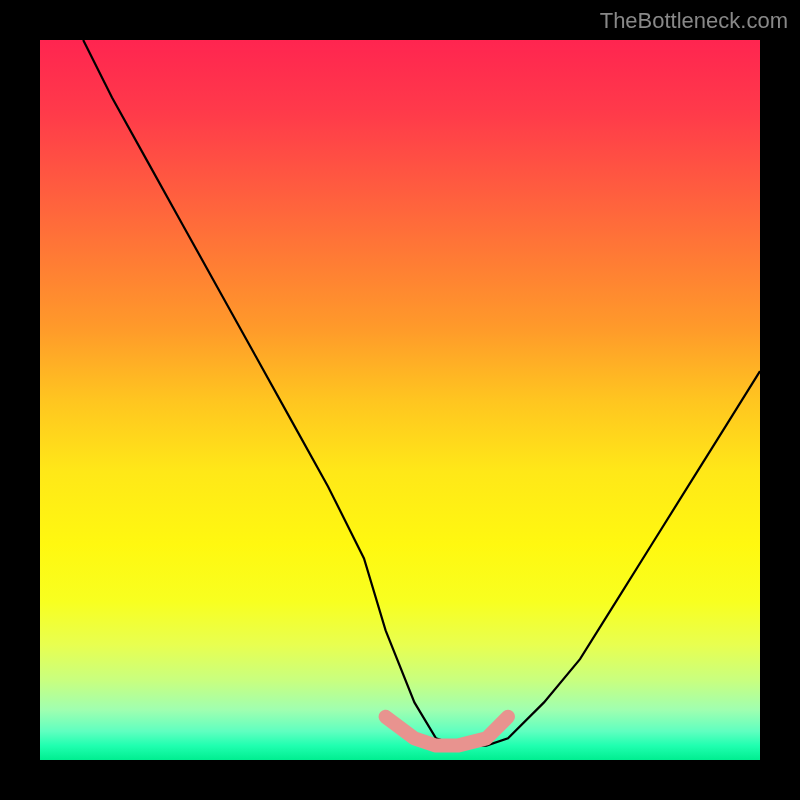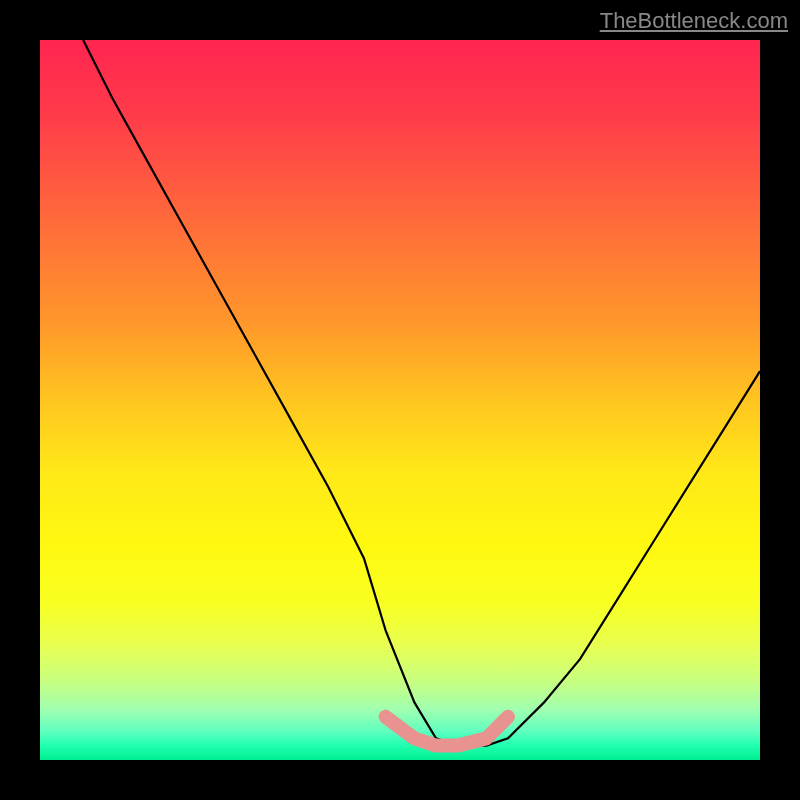--- a/index.html
+++ b/index.html
@@ -11,21 +11,20 @@
     overflow: hidden;
   }
   .watermark {
     position: absolute;
     top: 8px;
     right: 12px;
     color: #888;
     font-family: Arial, sans-serif;
     font-size: 22px;
     z-index: 10;
-    text-decoration: underline;
   }
   .plot-area {
     position: absolute;
     left: 40px;
     top: 40px;
     width: 720px;
     height: 720px;
     background: linear-gradient(to bottom,
       #ff2550 0%,
       #ff3a4a 10%,

